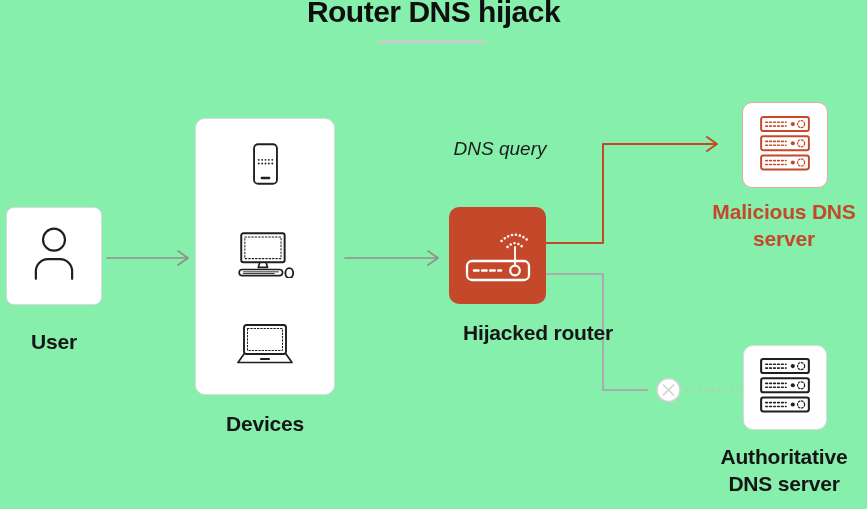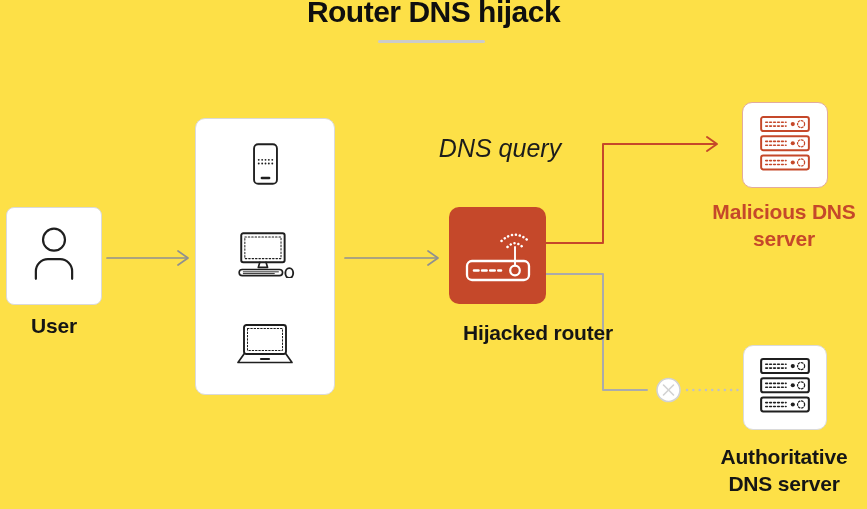--- a/index.html
+++ b/index.html
@@ -1,17 +1,17 @@
 <!DOCTYPE html>
 <html><head>
 <meta charset="utf-8">
 <style>
   html,body{margin:0;padding:0;background:#ffffff;}
   .canvas{
-    position:relative;width:867px;height:509px;background:#fde047;
+    position:relative;width:867px;height:509px;background:#86efac;
     font-family:"Liberation Sans",sans-serif;overflow:hidden;color:#151515;
   }
   .title{
     position:absolute;top:-5px;left:0;right:0;text-align:center;
     font-size:30px;font-weight:800;letter-spacing:-0.5px;color:#0f0f0f;
   }
   .title-underline{
     position:absolute;left:378px;top:40px;width:107px;height:3px;
     background:#cbcbcb;border-radius:2px;
   }
@@ -21,28 +21,28 @@
   }
   .user-box{left:6px;top:207px;width:96px;height:98px;border-radius:8px;}
   .devices-box{left:195px;top:118px;width:140px;height:277px;flex-direction:column;justify-content:space-between;padding:24px 0;}
   .router-box{left:449px;top:207px;width:97px;height:97px;background:#C5482A;border:none;border-radius:10px;}
   .malicious-box{left:742px;top:102px;width:86px;height:86px;border-color:#e2ab9d;}
   .auth-box{left:743px;top:345px;width:84px;height:85px;}
   .label{
     position:absolute;font-weight:700;font-size:21px;line-height:27px;
     text-align:center;color:#151515;letter-spacing:-0.2px;
   }
-  .user-label{left:4px;top:312px;width:100px;}
+  .user-label{left:4px;top:328px;width:100px;}
   .devices-label{left:195px;top:410px;width:140px;}
   .router-label{left:422px;top:319px;width:152px;margin-left:40px;}
   .malicious-label{left:698px;top:198px;width:172px;color:#C5482A;}
   .auth-label{left:698px;top:443px;width:172px;}
   .dns-query{
     position:absolute;left:428px;top:136px;width:144px;text-align:center;
-    font-style:italic;font-size:25px;line-height:25px;color:#1c1c1c;font-weight:400;
+    font-style:italic;font-size:19px;line-height:25px;color:#1c1c1c;font-weight:400;
   }
   .overlay{position:absolute;left:0;top:0;width:867px;height:509px;}
 </style>
 </head>
 <body>
 
 <div class="canvas">
 
   <div class="title">Router DNS hijack</div>
   <div class="title-underline"></div>
@@ -113,20 +113,21 @@
     </span>
     <span>
       <svg width="60" height="42" viewBox="0 0 60 42" fill="none" stroke="#1f1f1f" stroke-width="1.9" stroke-linecap="round" stroke-linejoin="round">
         <rect x="9" y="1" width="42" height="29" rx="2.5"></rect>
         <rect x="12.5" y="4.5" width="35" height="22" stroke-width="1" stroke-dasharray="1.5 1.8"></rect>
         <path d="M9 30 L3 38.5 H57 L51 30" stroke-width="1.7"></path>
         <line x1="26" y1="35" x2="34" y2="35" stroke-width="2.2"></line>
       </svg>
     </span>
   </div>
+  <div class="label devices-label">Devices</div>
 
   <div class="dns-query">
     <div>DNS query</div>
   </div>
 
   <div class="node-box router-box">
     <span>
       <svg width="66" height="58" viewBox="0 0 66 58" fill="none" stroke="#ffffff" stroke-width="2.3" stroke-linecap="round" stroke-linejoin="round">
         <rect x="2" y="36" width="62" height="19" rx="5"></rect>
         <line x1="9" y1="45.5" x2="36" y2="45.5" stroke-width="2.6" stroke-dasharray="4.5 3.6"></line>

